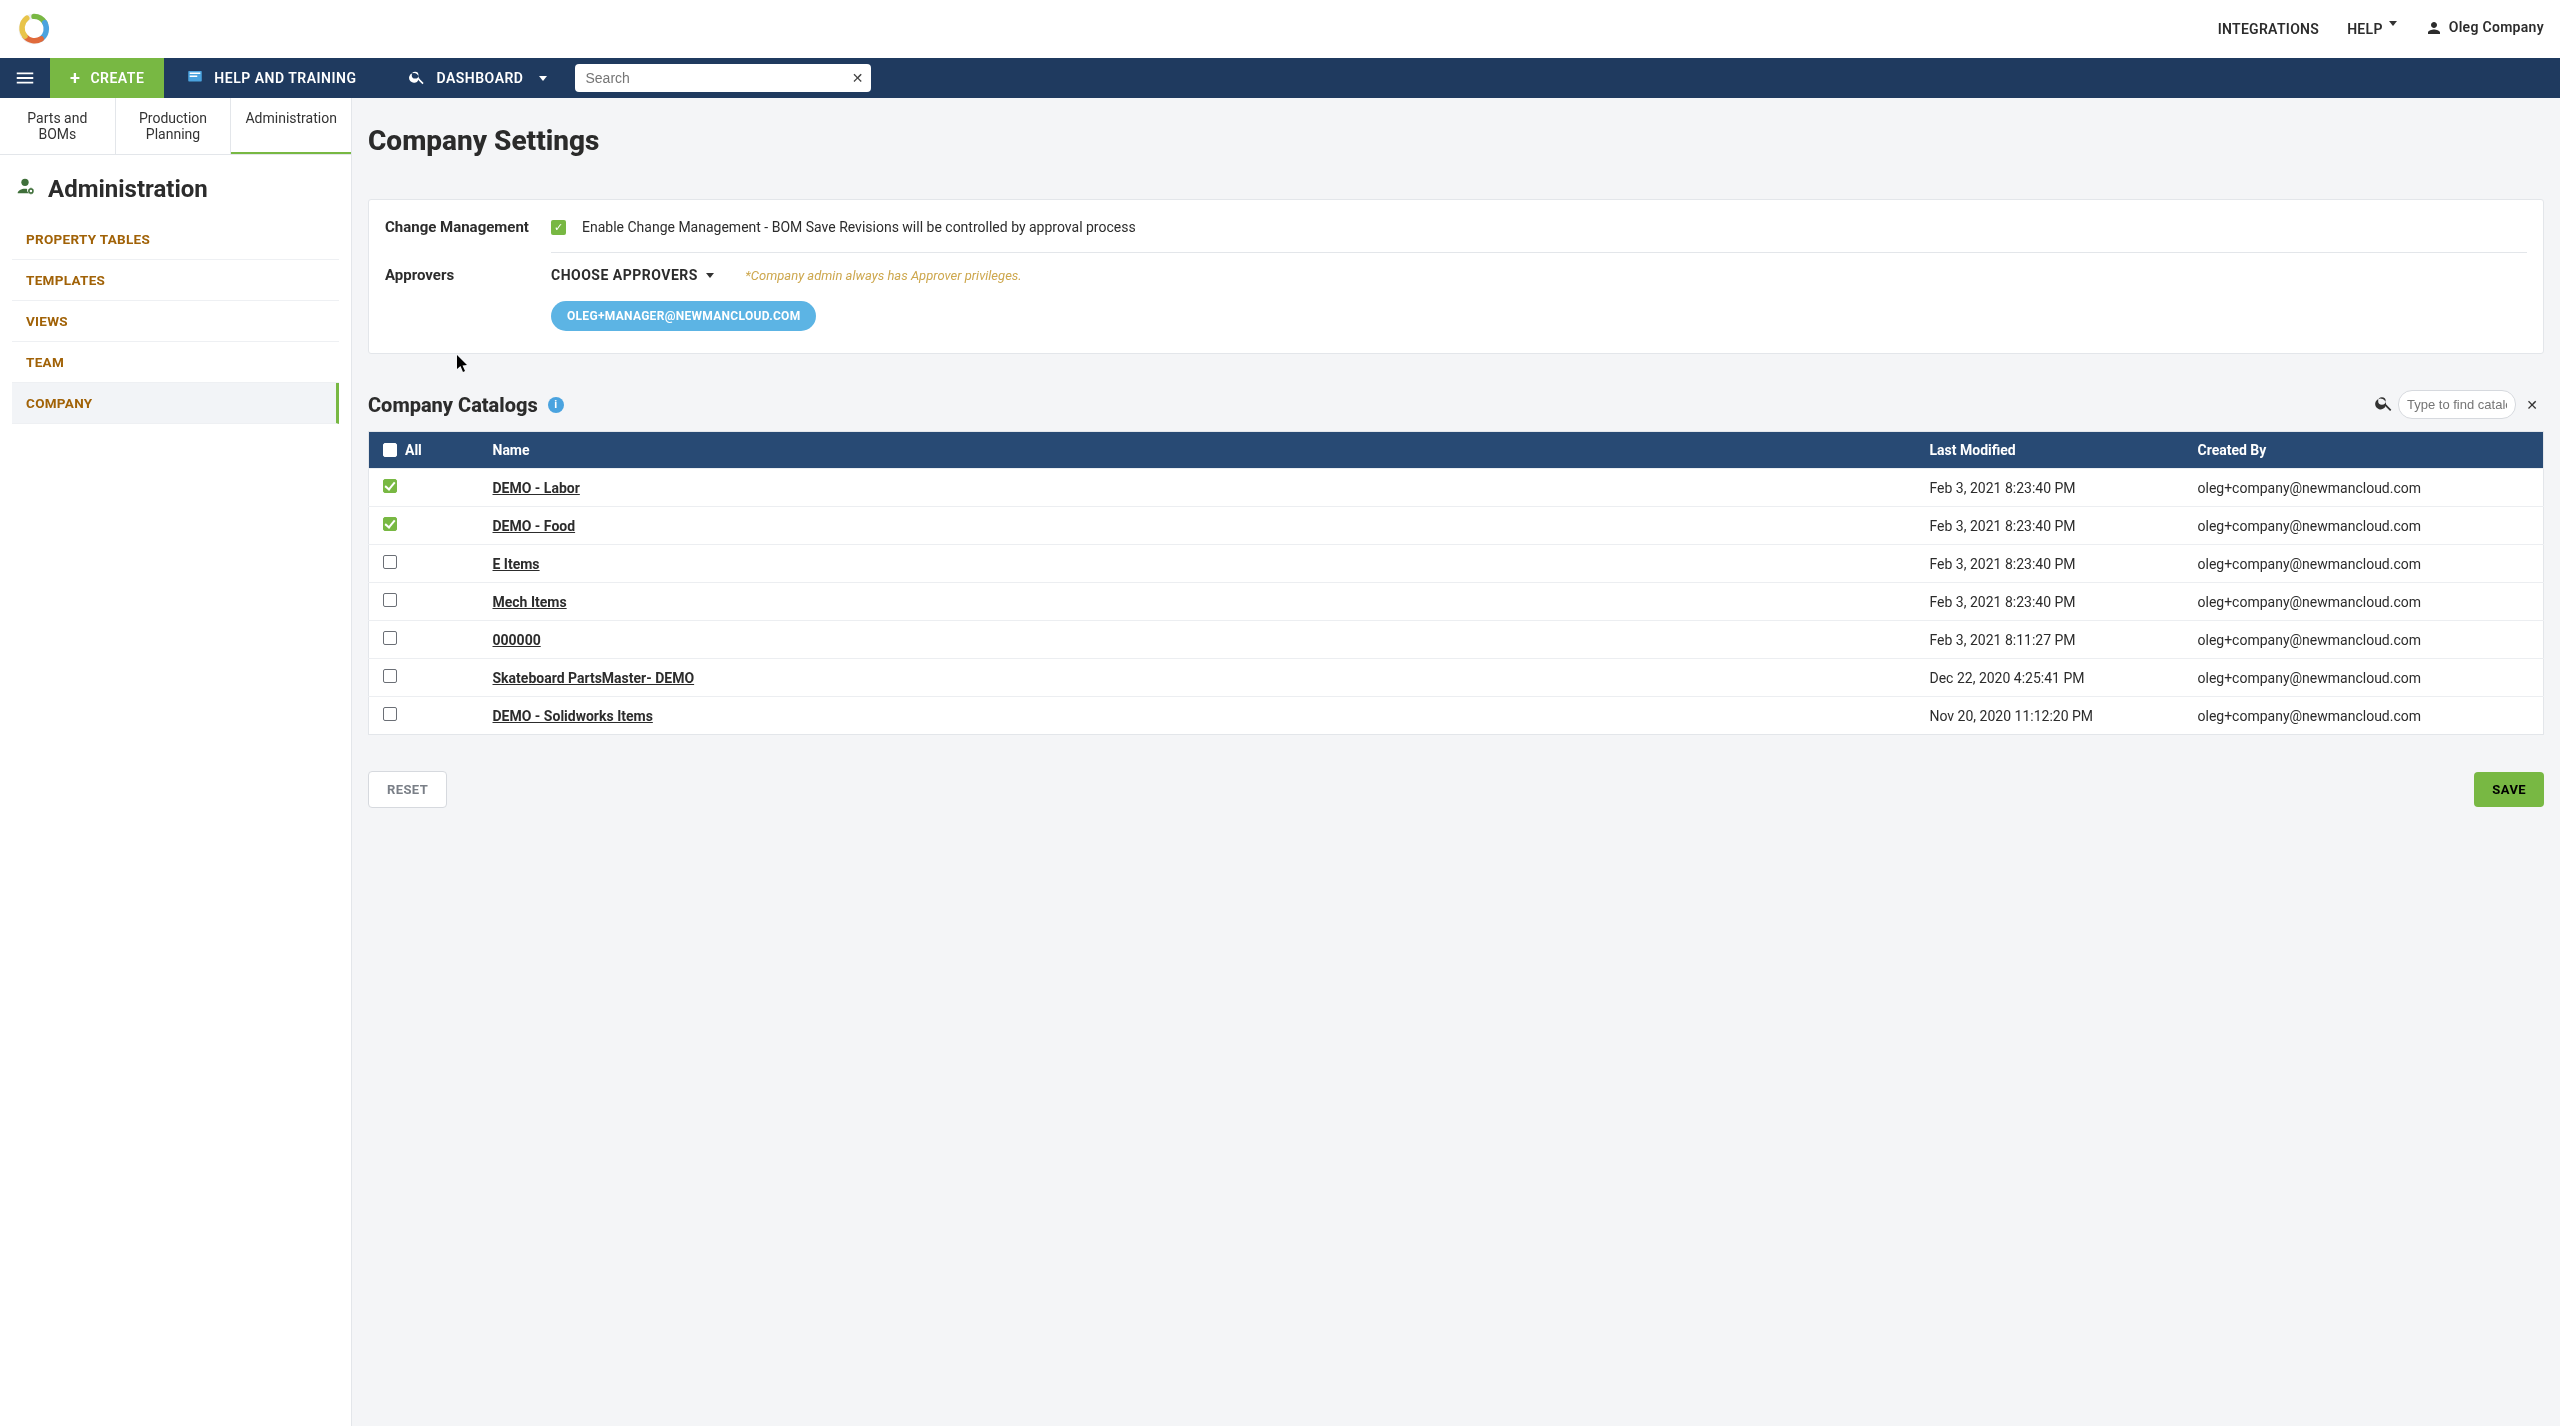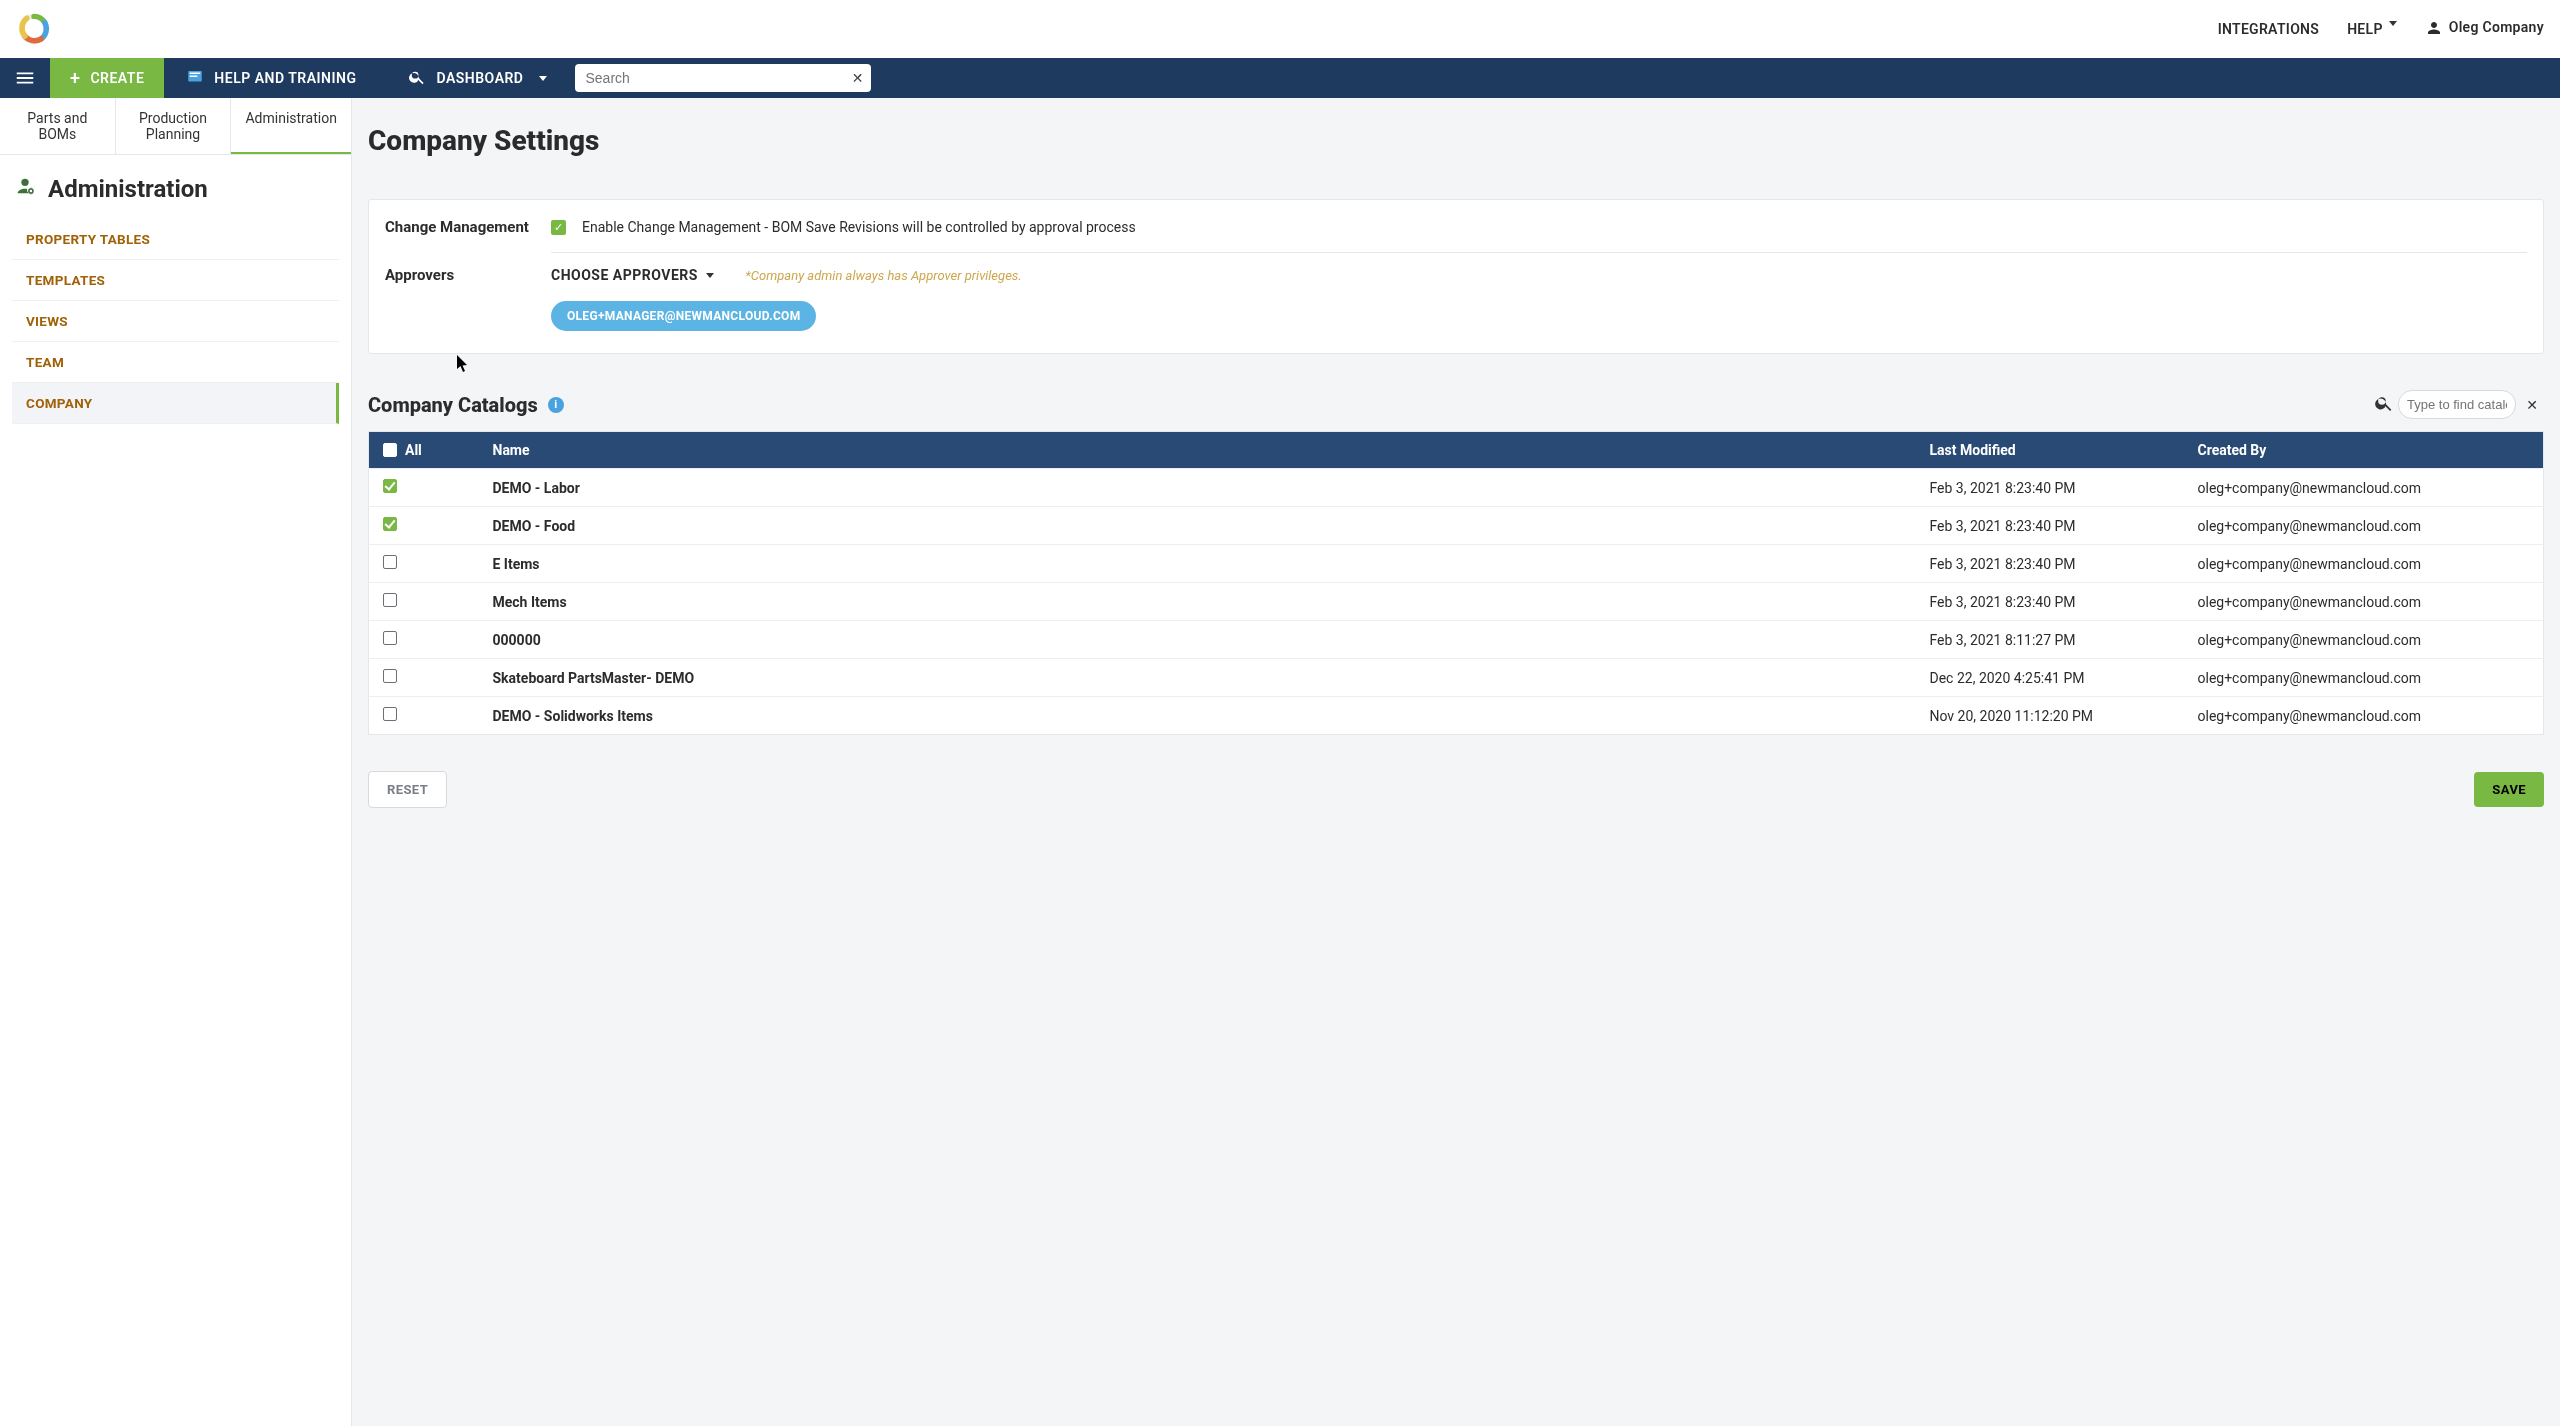--- a/index.html
+++ b/index.html
@@ -252,21 +252,21 @@
     font-size: 14px;
   }
   table.cat thead th:first-child { width: 110px; }
   table.cat thead th:nth-child(3) { width: 268px; }
   table.cat thead th:nth-child(4) { width: 360px; }
   table.cat tbody td {
     padding: 10px 14px;
     border-top: 1px solid #eceef1;
     font-size: 14px;
   }
-  .name-cell { font-weight: 700; }
+  .name-cell { font-weight: 700; text-decoration: underline; }
   .chk {
     width: 14px; height: 14px;
     border: 1.5px solid #6b6f76;
     display: inline-block;
     border-radius: 2px;
     position: relative;
     cursor: pointer;
     background: #fff;
   }
   .chk.checked {

